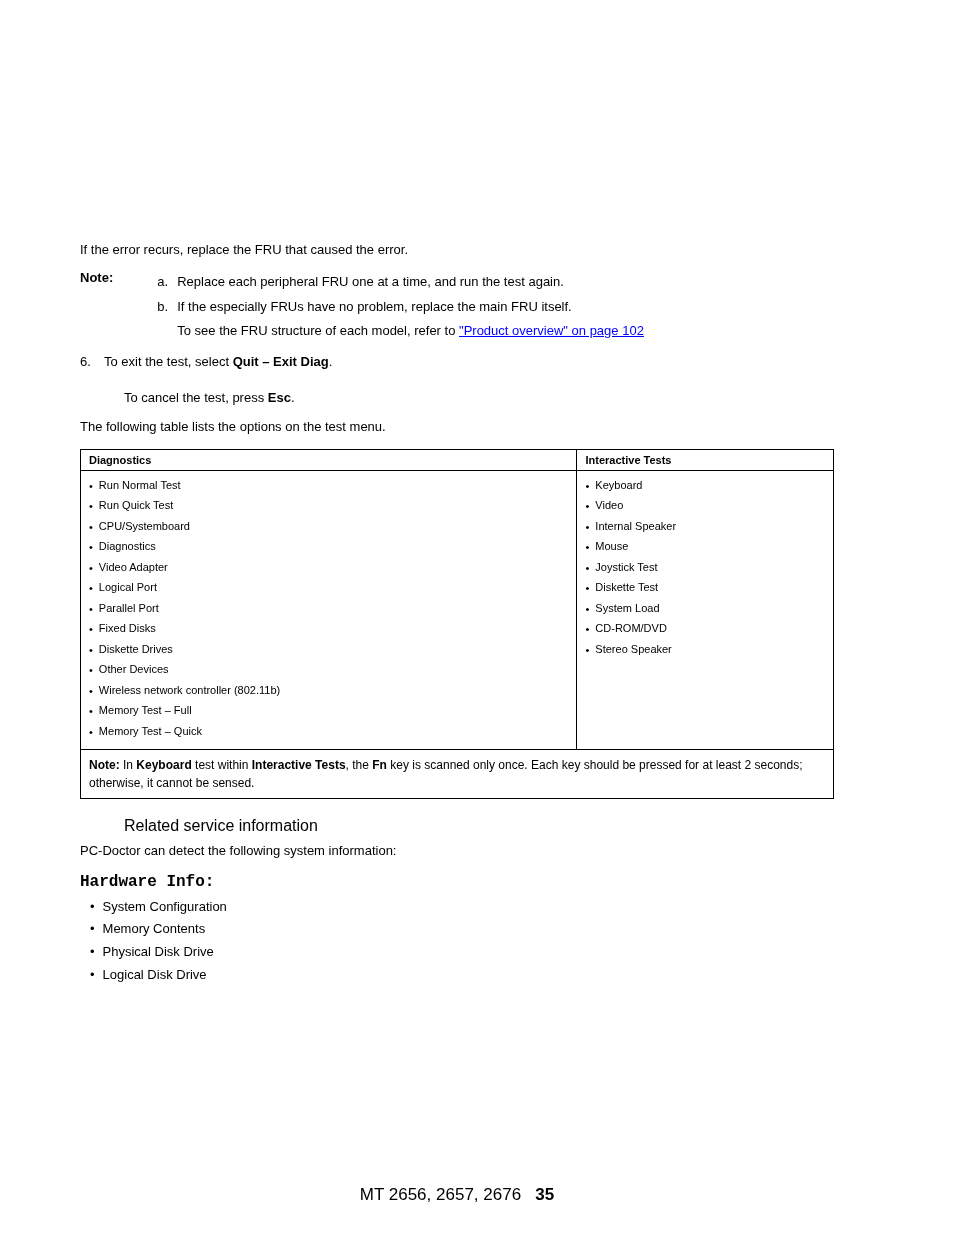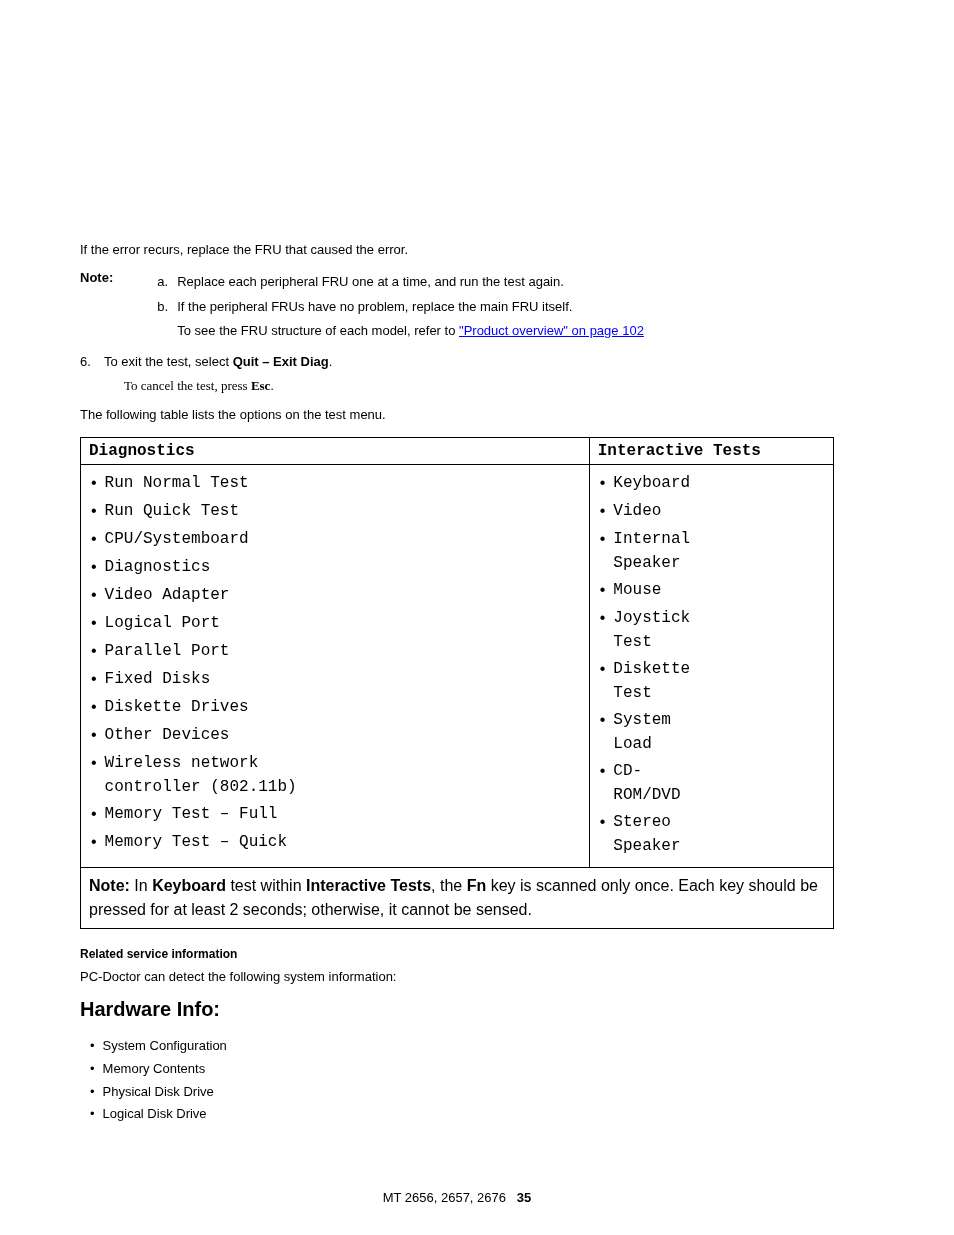--- a/index.html
+++ b/index.html
@@ -60,22 +60,21 @@
     .indent {
       margin-left: 20px;
     }
     .table-section {
       margin-top: 12px;
       margin-bottom: 12px;
     }
     .diag-table {
       width: 100%;
       border-collapse: collapse;
-      font-size: 16px;
-      font-family: Liberation Mono, monospace;
+      font-size: 11px;
     }
     .diag-table th {
       border: 1px solid #000;
       padding: 4px 8px;
       font-weight: bold;
       background: #fff;
       text-align: left;
     }
     .diag-table td {
       border: 1px solid #000;
@@ -104,38 +103,40 @@
       line-height: 1.5;
     }
     .bullet {
       margin-right: 6px;
       margin-top: 1px;
     }
     .note-footer {
       border: 1px solid #000;
       border-top: none;
       padding: 6px 8px;
+      font-size: 12px;
+      line-height: 1.5;
+    }
+    .section-title {
       font-size: 16px;
-      line-height: 1.5;
-    }
-    .section-title {
-      font-size: 12px;
-      font-weight: bold;
+      font-weight: normal;
       margin-top: 18px;
       margin-bottom: 6px;
+      margin-left: 44px;
     }
     .section-sub {
       margin-bottom: 6px;
       line-height: 1.5;
     }
     .hardware-title {
-      font-size: 20px;
+      font-size: 16px;
       font-weight: bold;
       margin-top: 12px;
-      margin-bottom: 15px;
+      margin-bottom: 6px;
+      font-family: Liberation Mono, monospace;
     }
     .hw-list {
       list-style: none;
       padding: 0;
       margin: 0 0 0 10px;
     }
     .hw-list li {
       display: flex;
       align-items: flex-start;
       margin-bottom: 2px;
@@ -143,21 +144,21 @@
     }
     .hw-bullet {
       margin-right: 8px;
     }
     .page-footer {
       position: absolute;
       bottom: 30px;
       left: 0;
       right: 0;
       text-align: center;
-      font-size: 13px;
+      font-size: 17px;
     }
     .page-footer .page-num {
       font-weight: bold;
     }
     .bold { font-weight: bold; }
   </style>
 </head>
 <body>
 
 <div class="page">
@@ -169,35 +170,35 @@
       <span class="note-label">Note:</span>
       <div class="note-text">
         <div class="sub-list">
           <div style="display:flex; margin-bottom:6px; line-height:1.5;">
             <span style="min-width:20px;">a.</span>
             <span>Replace each peripheral FRU one at a time, and run the test again.</span>
           </div>
           <div style="display:flex; margin-bottom:4px; line-height:1.5;">
             <span style="min-width:20px;">b.</span>
             <div>
-              <span>If the peripheral FRUs have no problem, replace the main FRU itself.</span>
+              <span>If the especially FRUs have no problem, replace the main FRU itself.</span>
               <div style="margin-left:0; margin-top:4px;">
                 <span>To see the FRU structure of each model, refer to </span><span class="link-text">"Product overview" on page 102</span>
               </div>
             </div>
           </div>
         </div>
       </div>
     </div>
 
     <div class="numbered-item">
       <span class="num" style="min-width:24px;">6.</span>
       <div>
         <span>To exit the test, select </span><span class="bold">Quit – Exit Diag</span><span>.</span>
-        <div class="indent" style="margin-top:4px;font-family:Liberation Serif, serif;">
+        <div class="indent" style="margin-top:16px;">
           <span>To cancel the test, press </span><span class="bold">Esc</span><span>.</span>
         </div>
       </div>
     </div>
 
     <p style="margin-top:10px; margin-bottom:4px;">The following table lists the options on the test menu.</p>
 
     <div class="table-section">
       <table class="diag-table">
         <thead>

